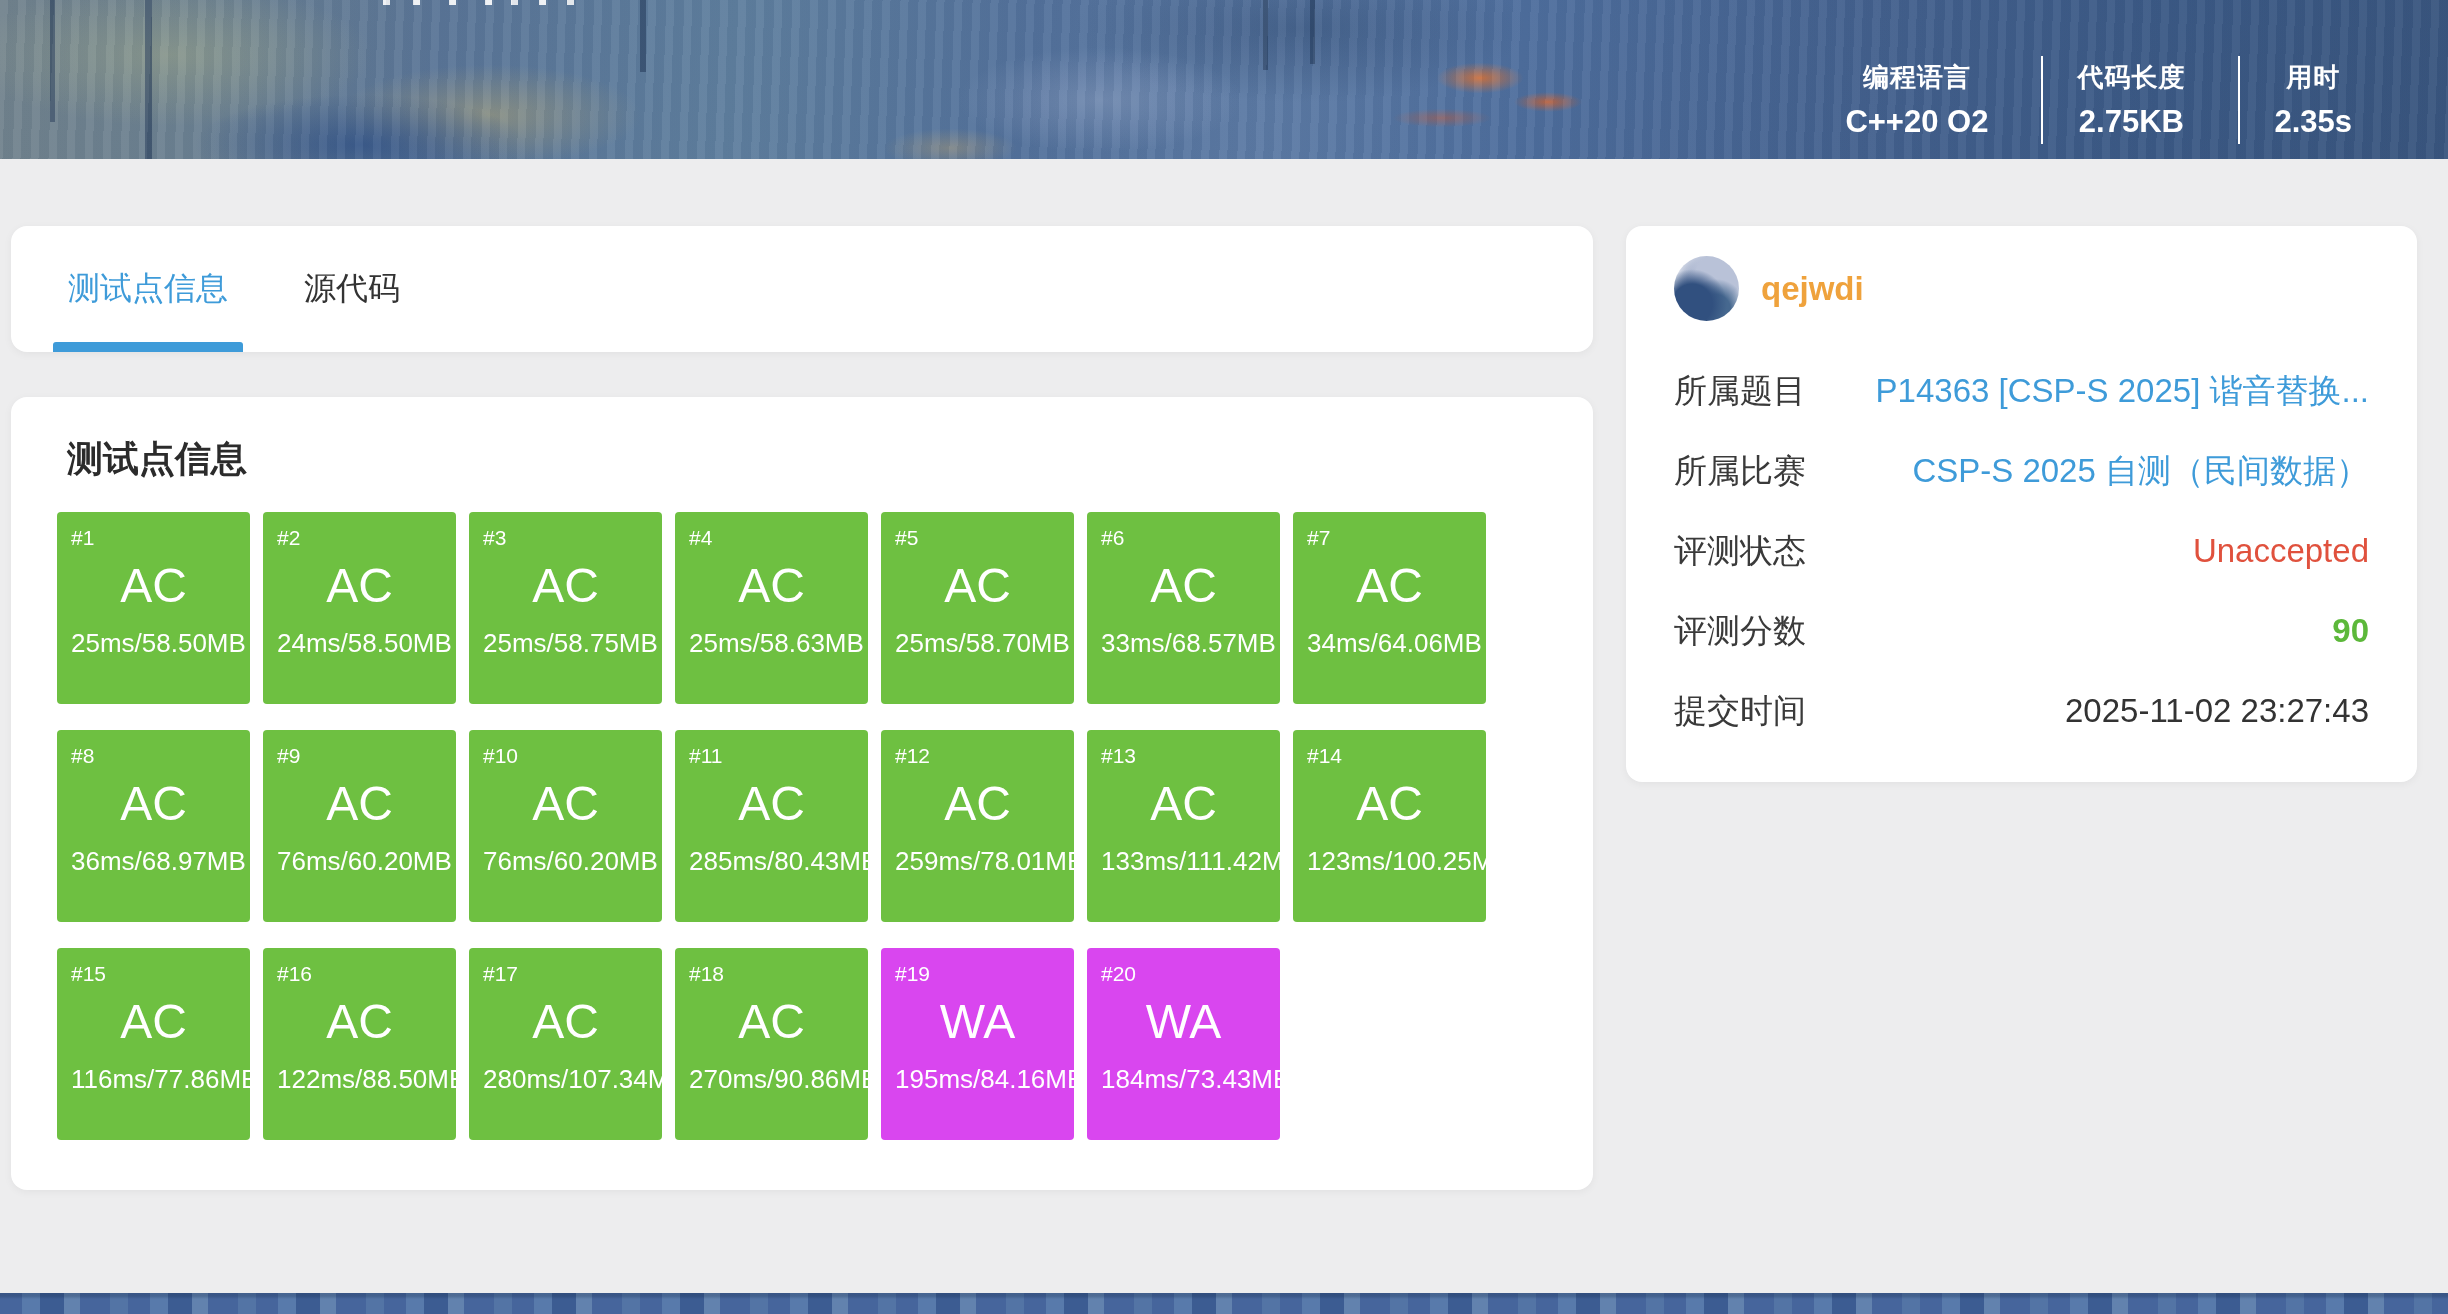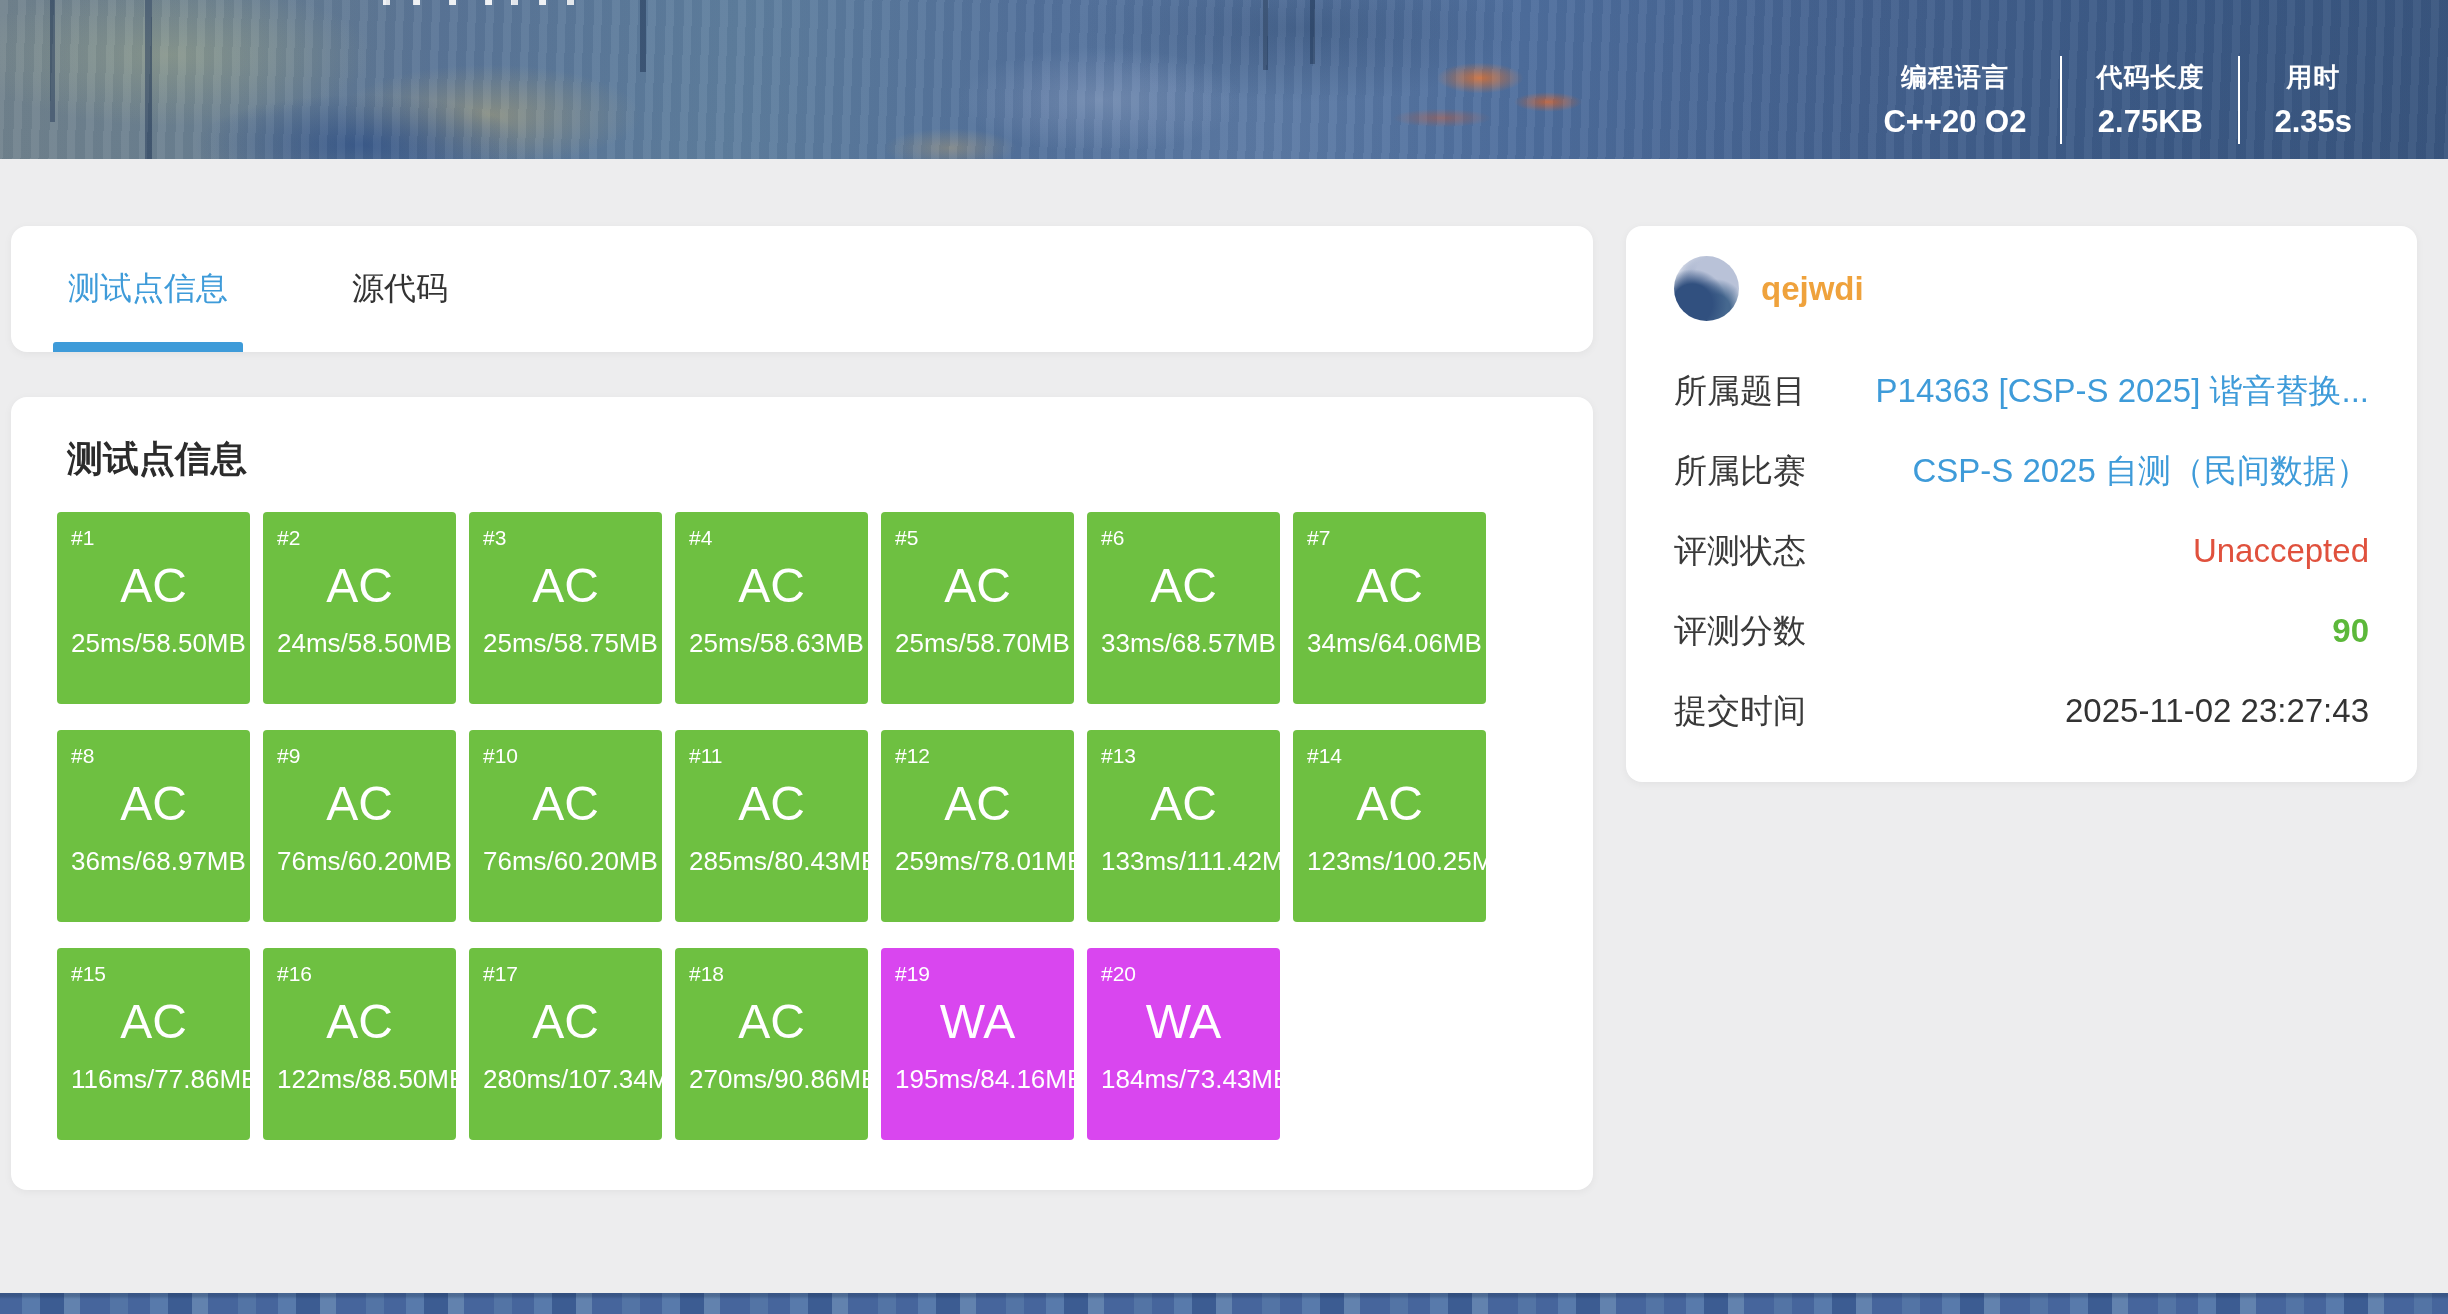--- a/index.html
+++ b/index.html
@@ -35,31 +35,30 @@
   .m2 { left:145px; top:0; width:7px; height:159px; }
   .m3 { left:640px; top:0; width:6px; height:72px; }
   .m4 { left:1263px; top:0; width:5px; height:70px; }
   .m5 { left:1310px; top:0; width:5px; height:64px; }
   
   .text-frag {
     position:absolute; top:0; left:383px; width:7px; height:5px; background:#fff; opacity:.9;
     box-shadow: 30px 0 0 #fff, 66px 0 0 #fff, 102px 0 0 #fff, 128px 0 0 #fff, 156px 0 0 #fff, 184px 0 0 #fff;
   }
 
-  .stats { position:absolute; right:62px; top:56px; display:flex; color:#fff; z-index:2; }
+  .stats { position:absolute; right:62px; top:56px; display:flex; color:#fff; z-index:2;gap:19px; }
   .stat { text-align:center; padding:4px 34px; }
   .stat + .stat { border-left:2px solid #fff; }
   .stat .s-label { display:block; font-size:26px; font-weight:700; margin-bottom:9px; letter-spacing:1px; }
   .stat .s-value { display:block; font-size:31px; font-weight:700; }
 
   
   .card {
     position:absolute; background:#fff; border-radius:16px;
     box-shadow:0 2px 8px rgba(0,0,0,.05);
-    gap:48px;
   }
   .card-tabs { left:11px; top:226px; width:1582px; height:126px; display:flex; align-items:stretch; padding-left:42px; }
   .tab {
     position:relative; display:flex; align-items:center; padding:0 15px; margin-right:46px;
     font-size:32px; color:#333; cursor:pointer;
   }
   .tab.active { color:#3e9bd9; }
   .tab.active::after {
     content:""; position:absolute; left:0; right:0; bottom:0; height:10px;
     background:#3e9bd9; border-radius:3px 3px 0 0;

